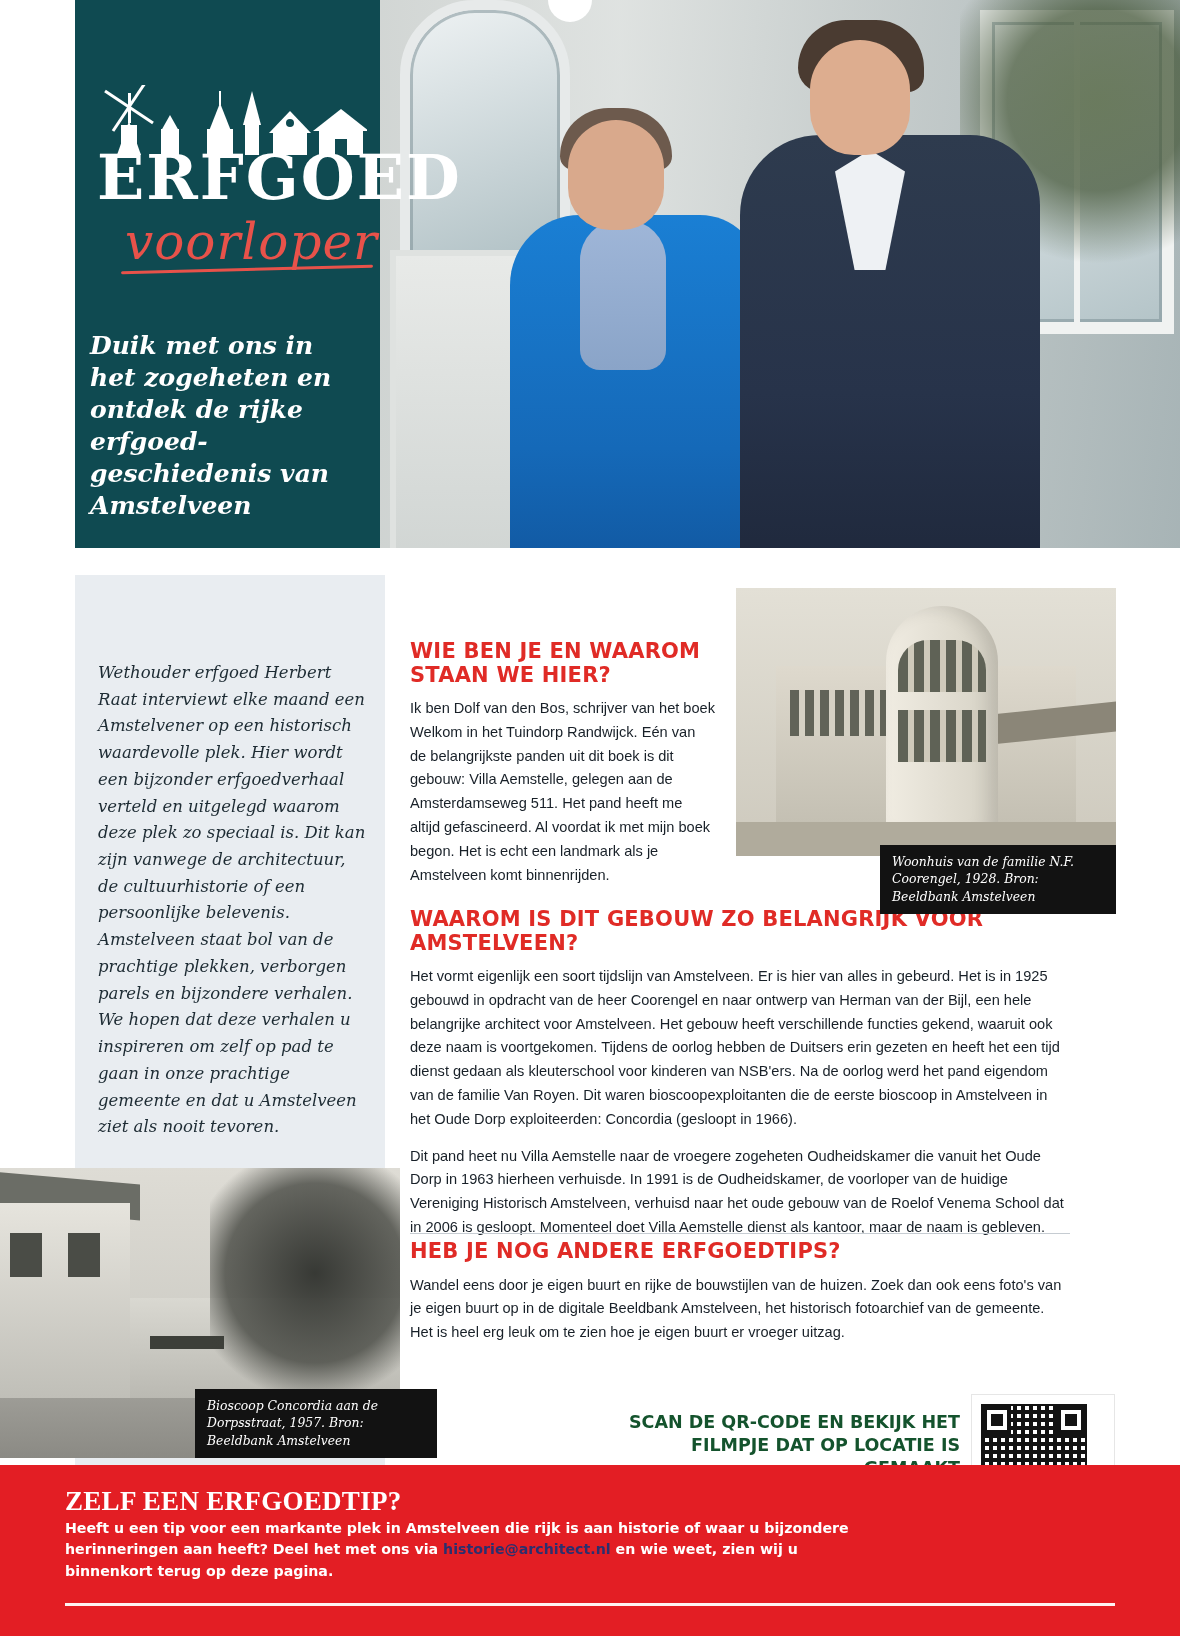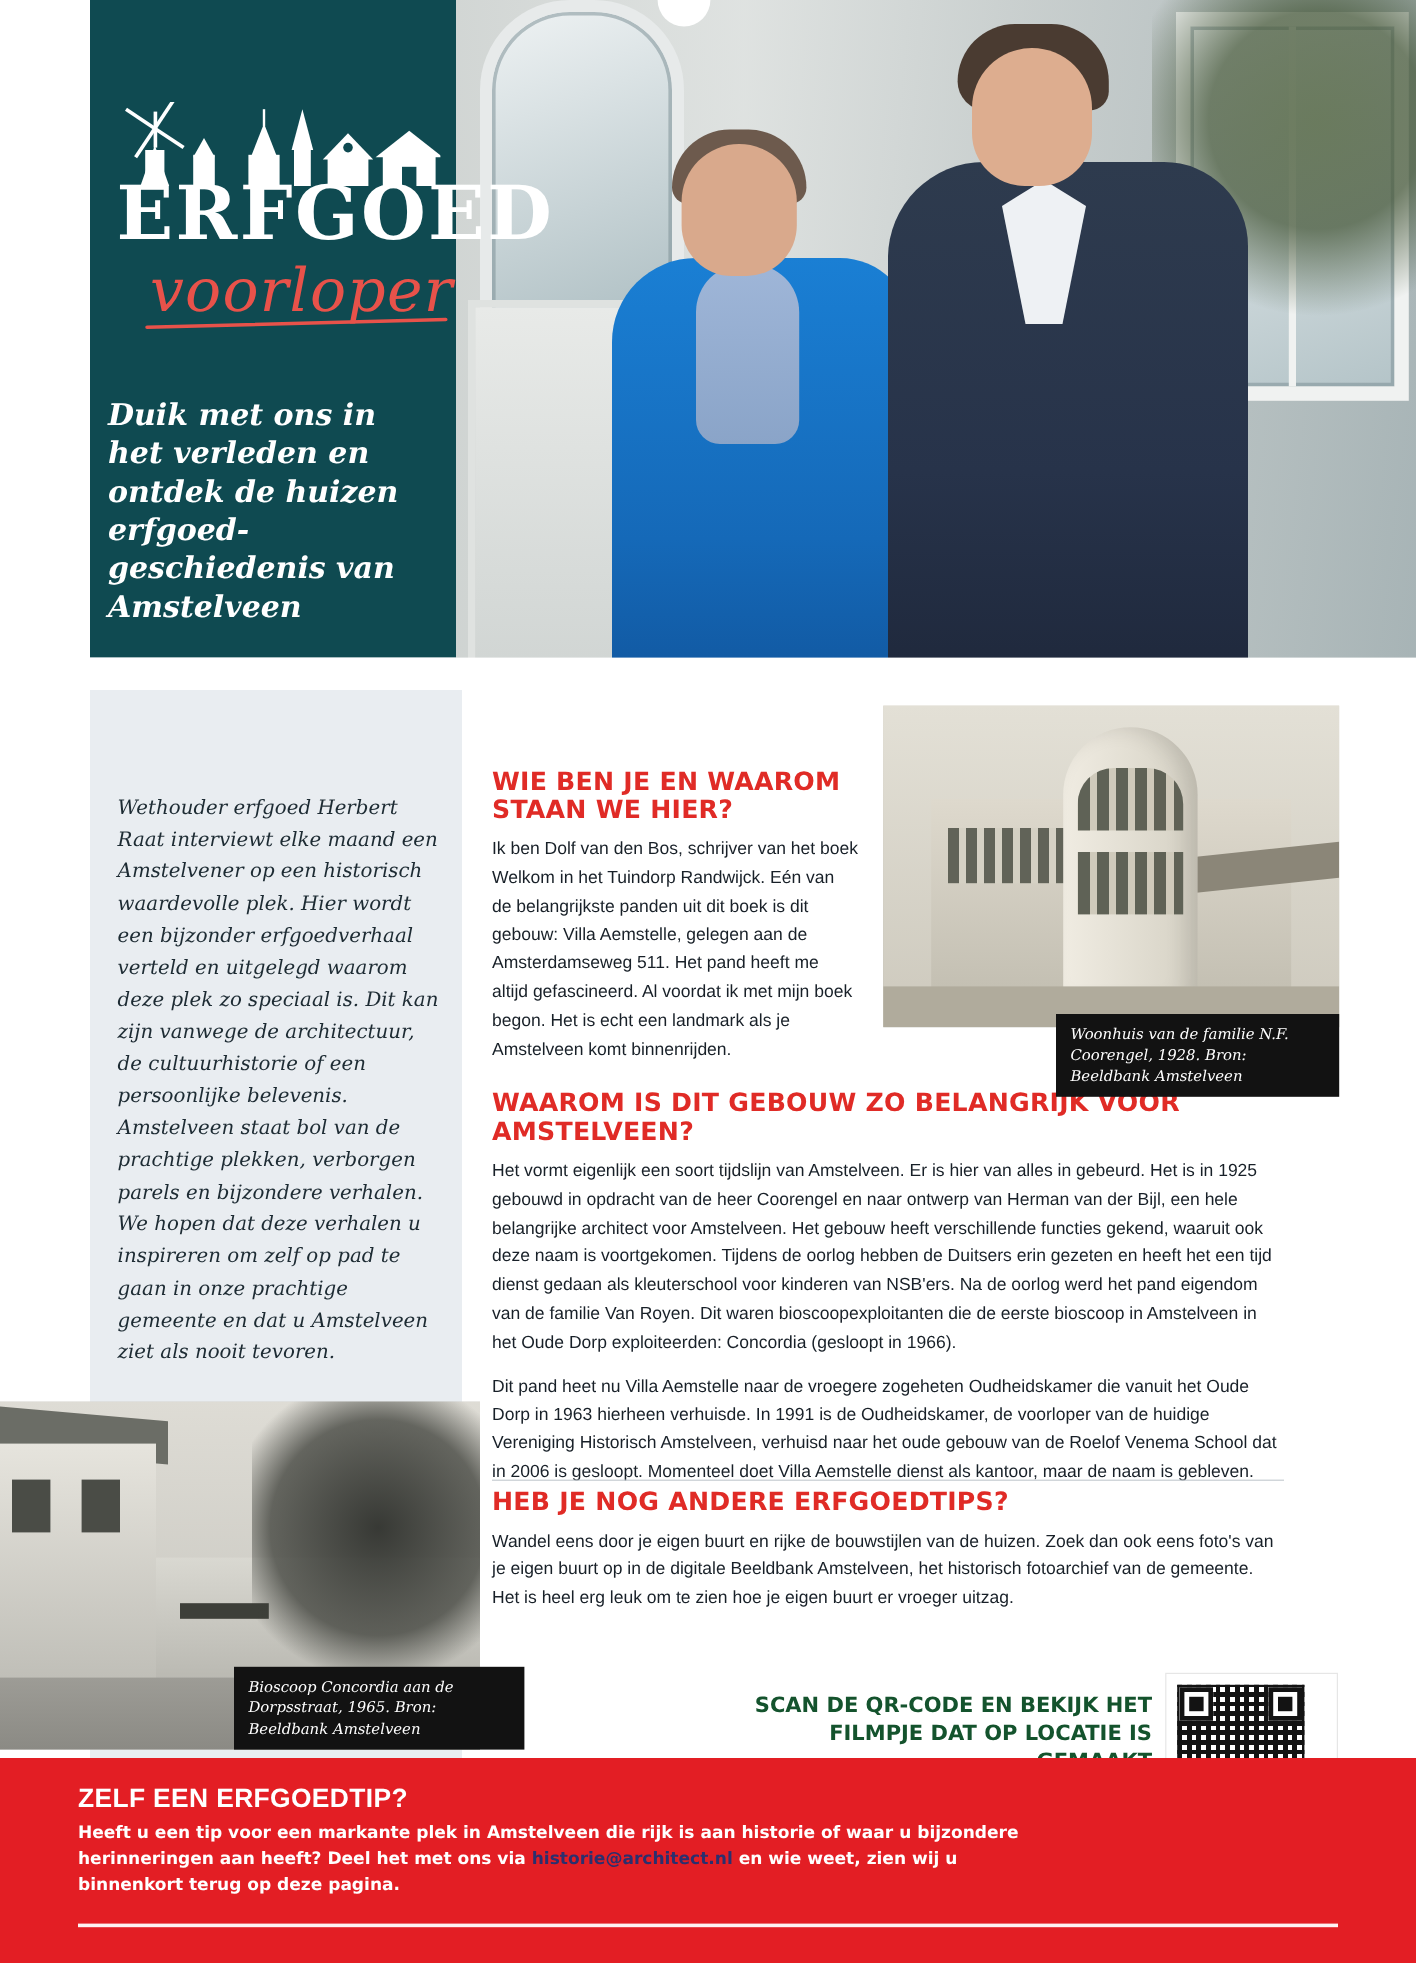--- a/index.html
+++ b/index.html
@@ -348,23 +348,23 @@
   .qr-eye.bl { left: 2px; bottom: 2px; }
 
   .red-bar {
     position: absolute;
     left: 0; top: 1465px;
     width: 1180px; height: 171px;
     background: #e31e24;
   }
   .red-bar-title {
     position: absolute; left: 65px; top: 1486px;
-    font-family: Liberation Sans, sans-serif;
+    font-family: Liberation Serif, serif;
     font-weight: bold;
-    font-size: 22px;
+    font-size: 27px;
     color: #ffffff;
     letter-spacing: .3px;
     text-transform: uppercase;
   }
   .red-bar-text {
     position: absolute; left: 65px; top: 1518px;
     width: 800px;
     font-family: "DejaVu Sans", sans-serif;
     font-weight: bold;
     font-size: 14.2px;
@@ -454,21 +454,21 @@
             <polygon points="244,24 216,46 272,46"></polygon>
             <rect x="238" y="54" width="12" height="16" fill="#0f4a51"></rect>
           </g>
         </svg>
         <div class="logo-word">ERFGOED</div>
         <div class="logo-script">voorloper</div>
         <div class="logo-underline"></div>
       </div>
     </div>
 
-    <div class="hero-tagline">Duik met ons in het verleden en ontdek de huizen erfgoed-geschiedenis van Amstelveen</div>
+    <div class="hero-tagline">Duik met ons in het zogeheten en ontdek de rijke erfgoed-geschiedenis van Amstelveen</div>
     <div class="white-wedge"></div>
     <div class="notch"></div>
   </div>
 
   <div class="body-bg"></div>
   <div class="left-col-bg"></div>
   <div class="intro-text">Wethouder erfgoed Herbert Raat interviewt elke maand een Amstelvener op een historisch waardevolle plek. Hier wordt een bijzonder erfgoedverhaal verteld en uitgelegd waarom deze plek zo speciaal is. Dit kan zijn vanwege de architectuur, de cultuurhistorie of een persoonlijke belevenis. Amstelveen staat bol van de prachtige plekken, verborgen parels en bijzondere verhalen. We hopen dat deze verhalen u inspireren om zelf op pad te gaan in onze prachtige gemeente en dat u Amstelveen ziet als nooit tevoren.</div>
 
   <div class="content">
 
@@ -502,21 +502,21 @@
 
   <div class="photo-bioscoop">
     <div class="bio-sky"></div>
     <div class="bio-row"></div>
     <div class="bio-roof-l"></div>
     <div class="bio-house-l"></div>
     <div class="bio-sign"></div>
     <div class="bio-tree"></div>
     <div class="bio-street"></div>
   </div>
-  <div class="caption cap-bio">Bioscoop Concordia aan de Dorpsstraat, 1965. Bron: Beeldbank Amstelveen</div>
+  <div class="caption cap-bio">Bioscoop Concordia aan de Dorpsstraat, 1957. Bron: Beeldbank Amstelveen</div>
 
   <div class="qr-head">
     <div>SCAN DE QR-CODE EN BEKIJK HET</div>
     <div>FILMPJE DAT OP LOCATIE IS GEMAAKT</div>
   </div>
   <div class="qr-box">
     <div class="qr-canvas">
       <span class="qr-eye tl"></span>
       <span class="qr-eye tr"></span>
       <span class="qr-eye bl"></span>

